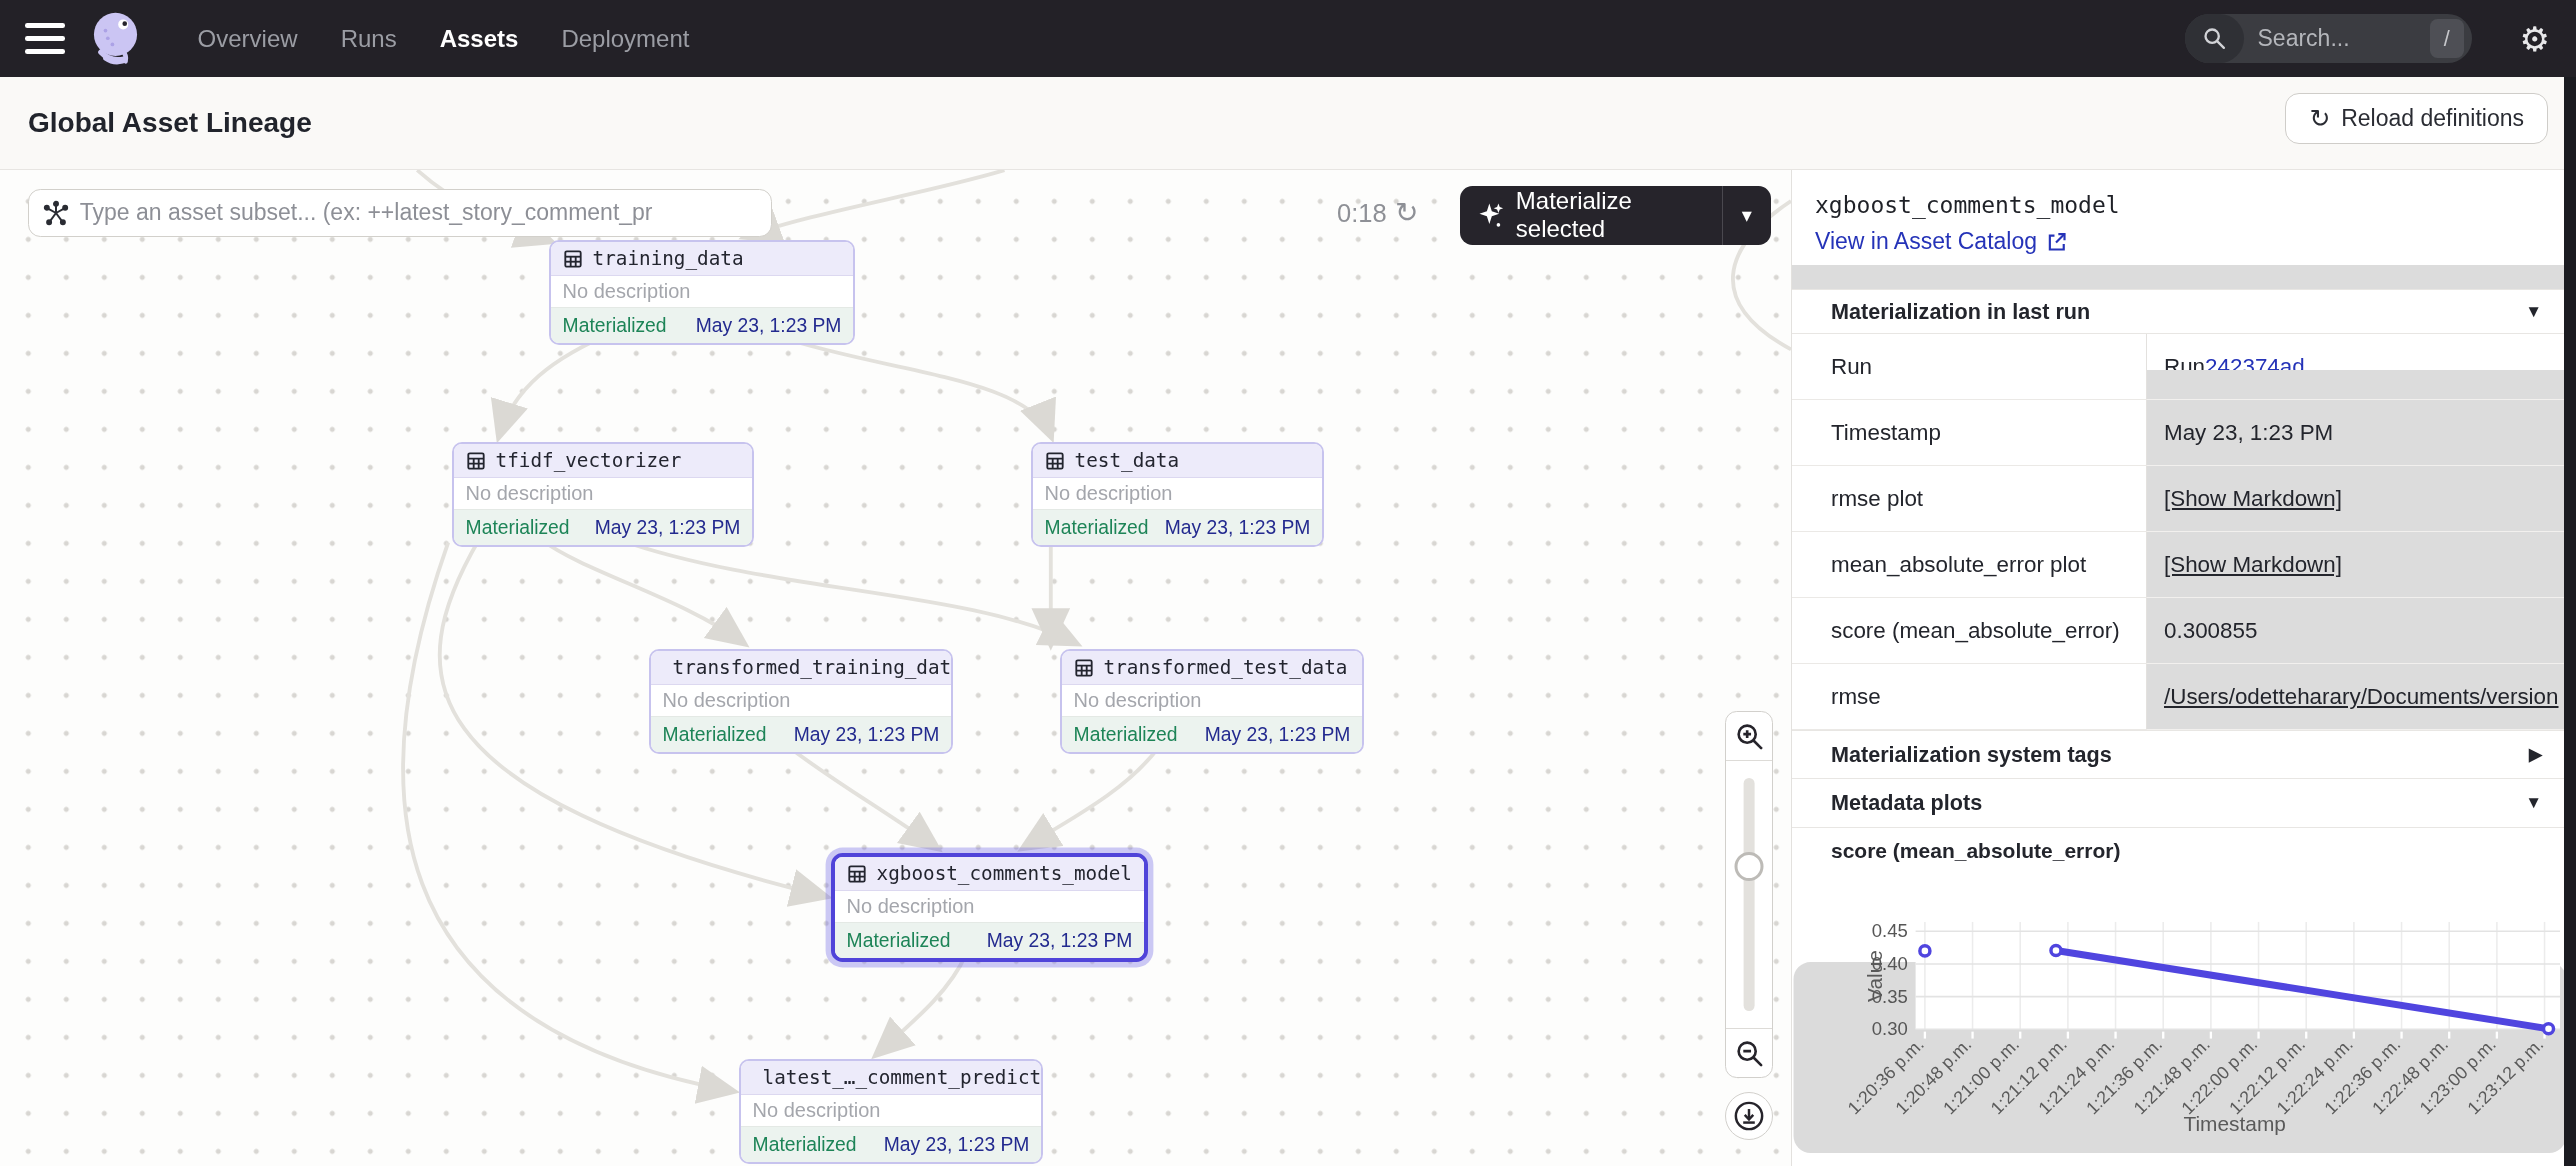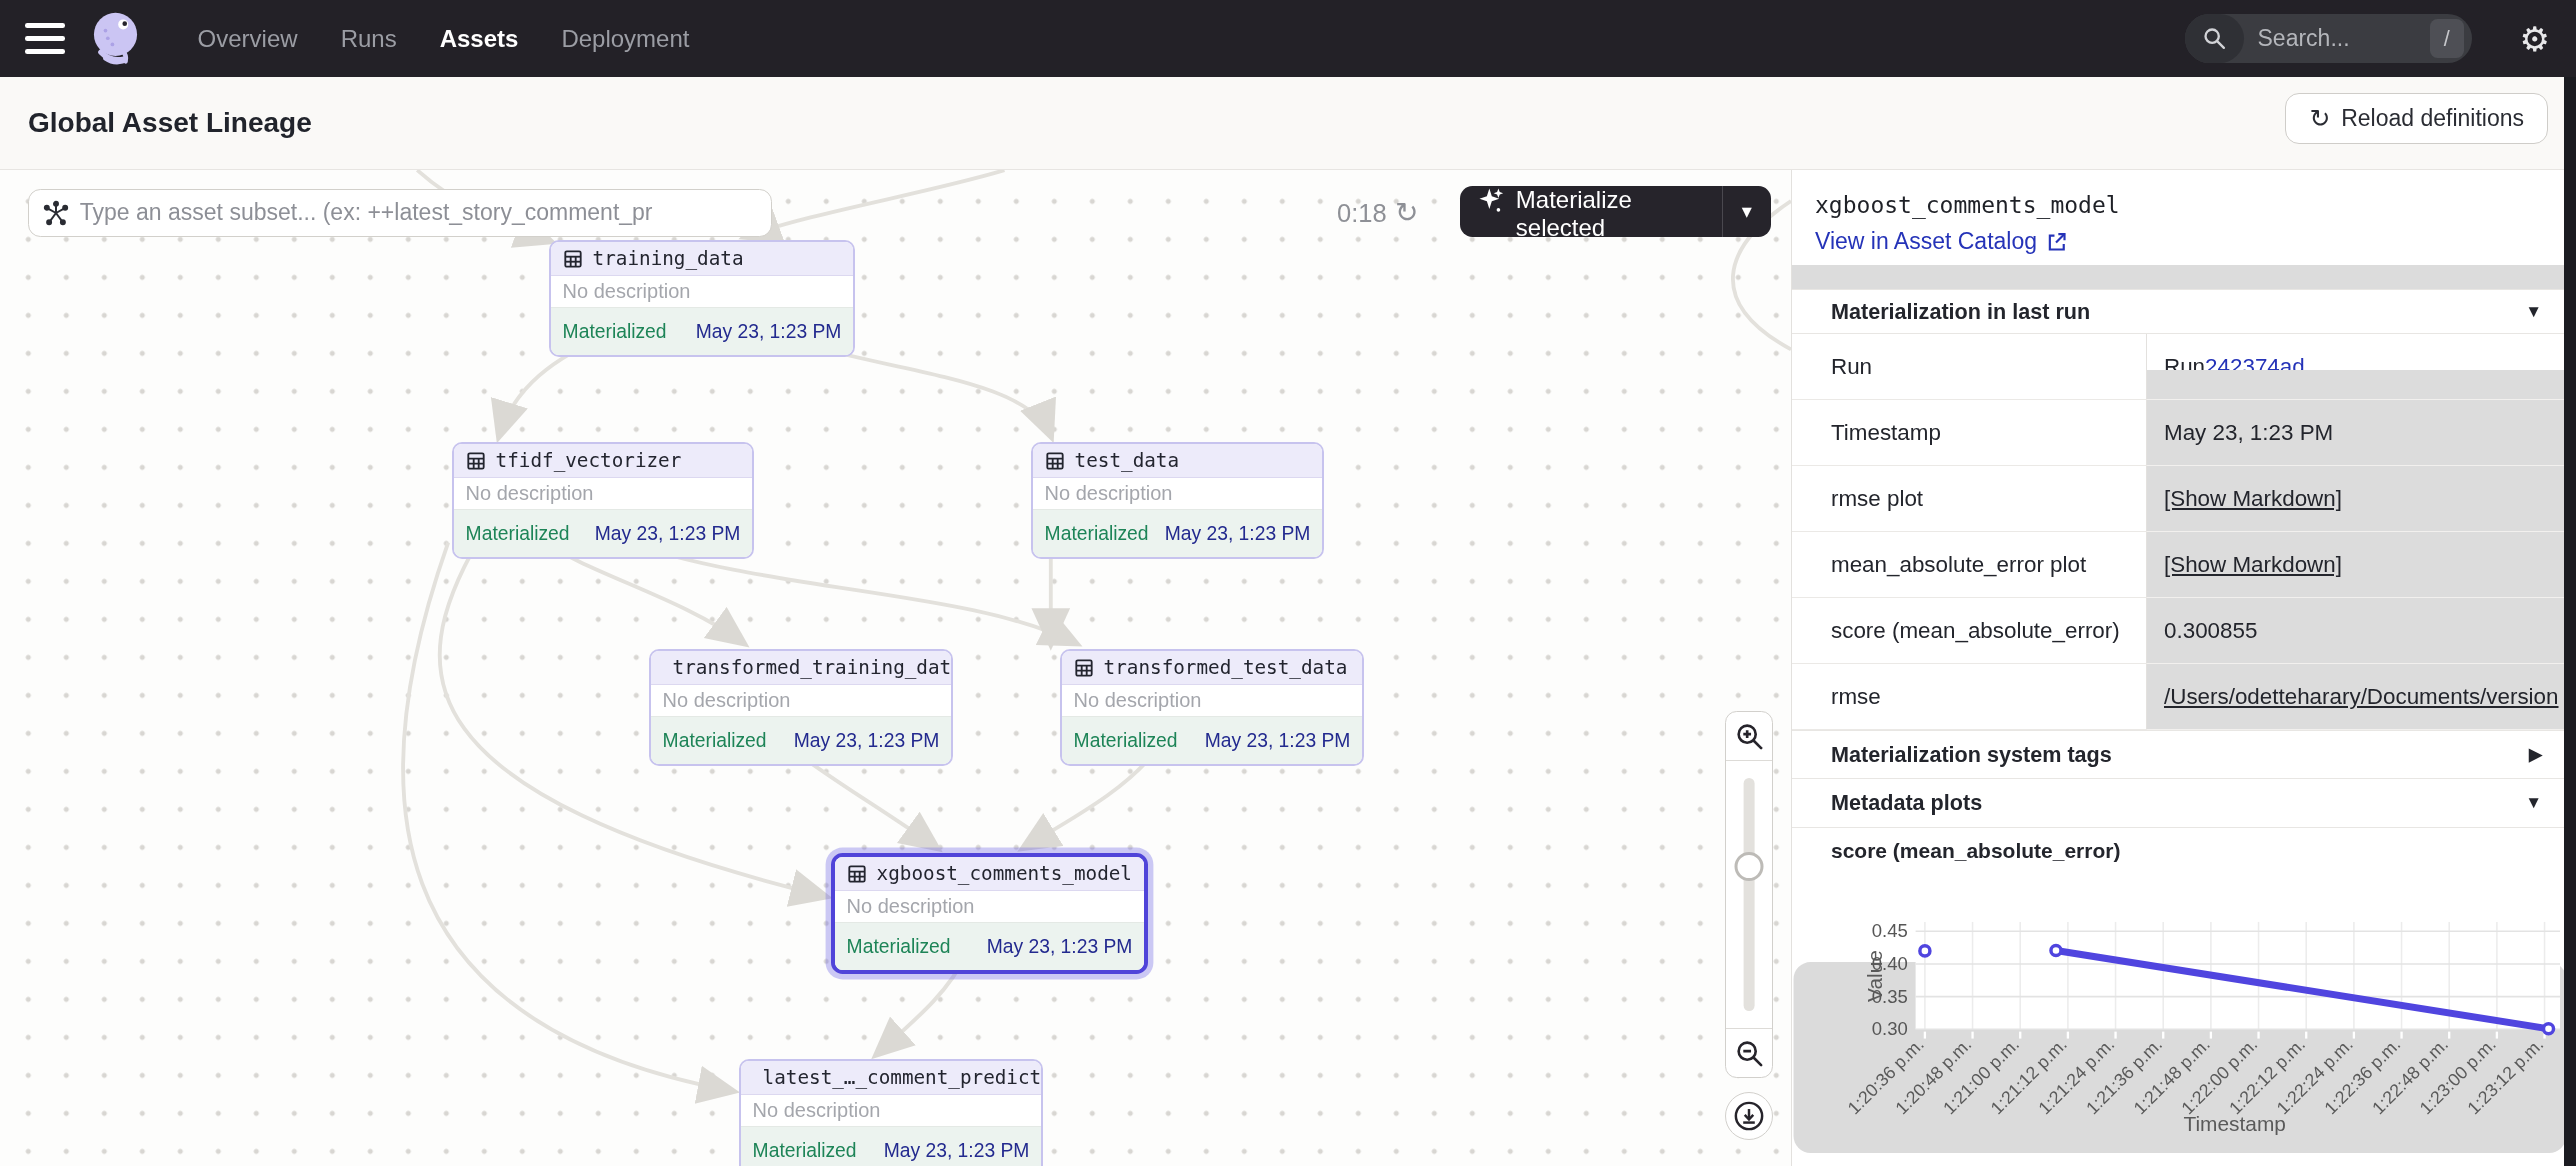--- a/index.html
+++ b/index.html
@@ -34,31 +34,31 @@
   .graph { position:relative; width:1791px; height:997px; overflow:hidden;
     background-color:#fdfdfc;
     background-image:radial-gradient(circle,#d8d6d2 2.3px, transparent 2.8px);
     background-size:38px 38px; background-position:9.3px 12.4px; }
   svg.edges { position:absolute; inset:0; }
 
   .filterbar { position:absolute; left:28px; top:18.5px; width:744px; height:48px; background:#fff; border:1.5px solid #d2d0cb; border-radius:12.4px; display:flex; align-items:center; padding:0 14px; overflow:hidden; }
   .filter-ph { margin-left:10.8px; font-size:23px; color:#8d8f96; white-space:nowrap; }
   .gtimer { position:absolute; left:1337px; top:29px; font-size:25.5px; color:#8e9096; }
   .grefresh { position:absolute; left:1395px; top:26px; font-size:28px; color:#8e9096; cursor:pointer; }
-  .matbtn { position:absolute; left:1460px; top:15.5px; height:51px; width:311px; background:#26242b; border-radius:12.4px; display:flex; align-items:flex-start; color:#fff; cursor:pointer; }
+  .matbtn { position:absolute; left:1460px; top:15.5px; height:59px; width:311px; background:#26242b; border-radius:12.4px; display:flex; align-items:center; color:#fff; cursor:pointer; }
   .matbtn .mat-label { font-size:24px; margin-left:10.8px; }
   .matbtn .sparkle { margin-left:17px; display:flex; }
   .mat-caret { margin-left:auto; width:51px; height:100%; border-left:1.5px solid #4a484f; display:flex; align-items:center; justify-content:center; font-size:20px; color:#fff; }
 
   .asset-node { position:absolute; background:#fff; border:2.3px solid #c7c3ee; border-radius:10px; overflow:hidden; cursor:pointer; }
   .asset-node.selected { border:4.6px solid #5044d9; box-shadow:0 0 0 5.4px rgba(104,94,229,.33); border-radius:11.6px; }
   .n-head { height:34px; background:#edebfa; display:flex; align-items:center; gap:10px; padding:0 11.6px; border-bottom:1.5px solid #dcd8f0; }
   .n-name { font-family:"DejaVu Sans Mono", monospace; font-size:19.3px; color:#23252f; white-space:nowrap; }
   .n-desc { height:31px; display:flex; align-items:center; padding:0 11.6px; font-size:20px; color:#a4a6ac; background:#fff; }
-  .n-foot { height:48px; background:#ecf3ef; border-top:1.5px solid #e4e9e5; display:flex; align-items:center; justify-content:space-between; padding:0 11.6px; }
+  .n-foot { height:36px; background:#ecf3ef; border-top:1.5px solid #e4e9e5; display:flex; align-items:center; justify-content:space-between; padding:0 11.6px; }
   .n-status { font-size:19.3px; color:#1d8457; }
   .n-date { font-size:19.3px; color:#232a8f; }
 
   .zoomctl { position:absolute; left:1725px; top:541px; width:48px; }
   .zoombox { background:#fff; border:1.5px solid #d2d0cc; border-radius:11.6px; overflow:hidden; }
   .zcell { height:49px; display:flex; align-items:center; justify-content:center; cursor:pointer; }
   .zcell.top { border-bottom:1.5px solid #dddbd7; }
   .zcell.bot { border-top:1.5px solid #dddbd7; }
   .ztrack { position:relative; height:267px; }
   .ztrack .rail { position:absolute; left:50%; transform:translateX(-50%); top:17px; bottom:17px; width:10.8px; border-radius:5.4px; background:#e3e1dd; }

